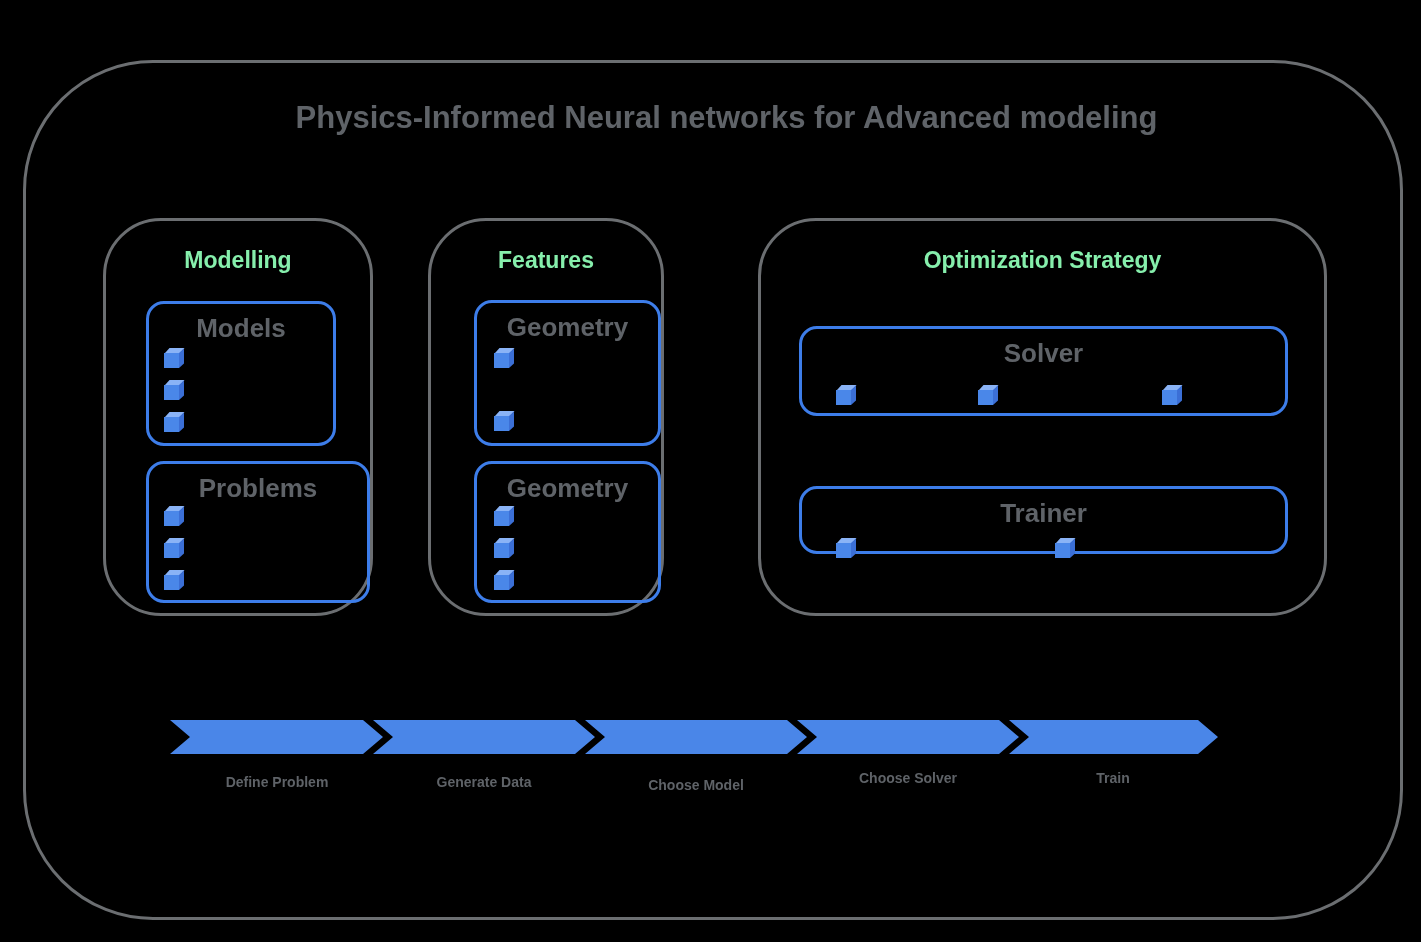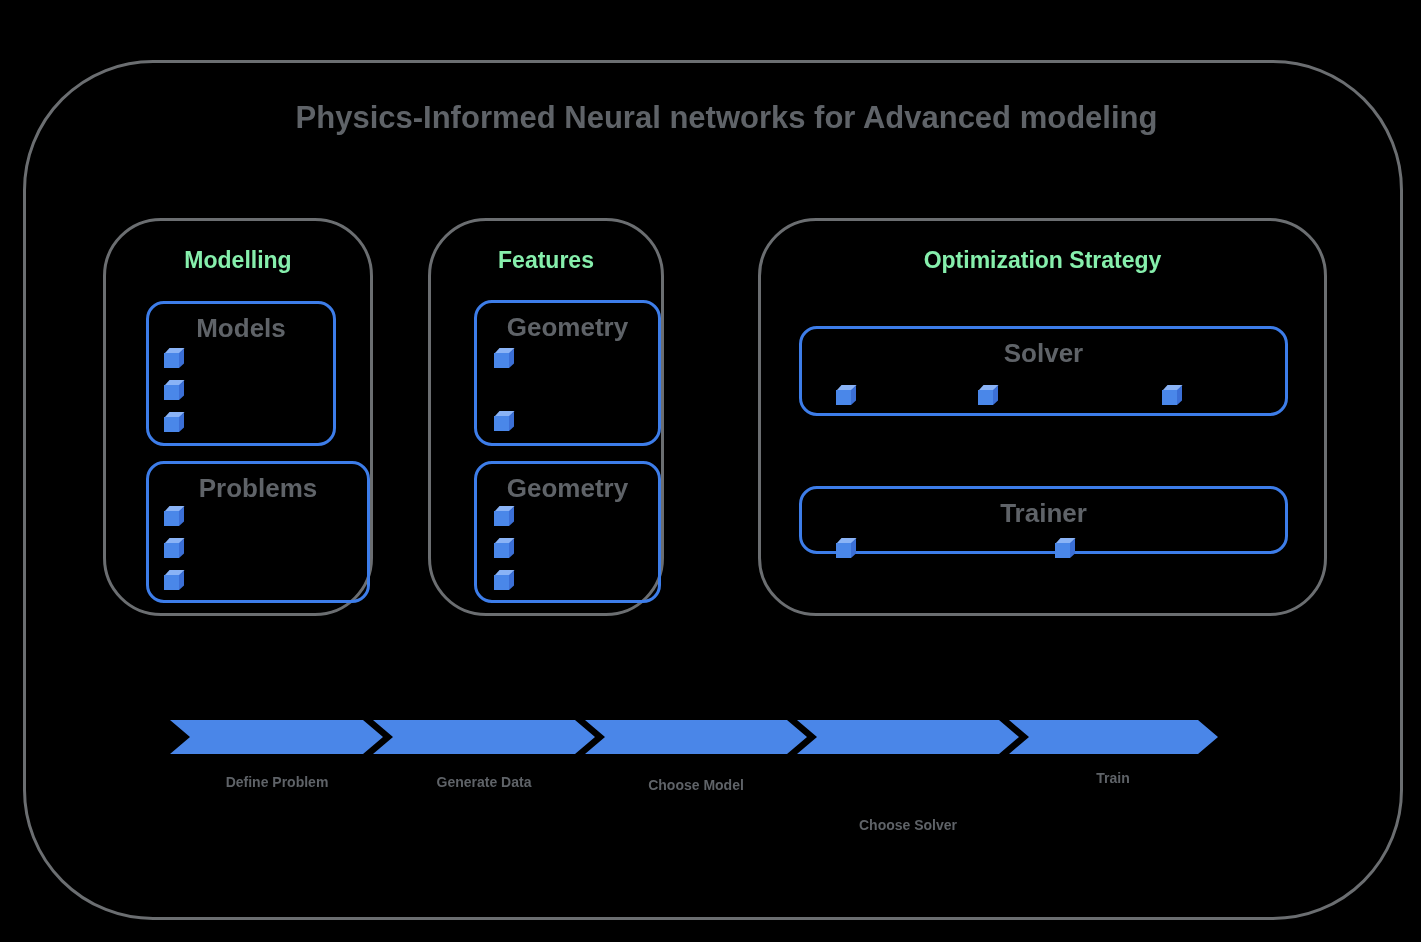--- a/index.html
+++ b/index.html
@@ -53,21 +53,21 @@
   .chev-1{left:170px;width:213px;}
   .chev-2{left:373px;width:222px;}
   .chev-3{left:585px;width:222px;}
   .chev-4{left:797px;width:222px;}
   .chev-5{left:1009px;width:209px;}
   .flow-label{position:absolute;transform:translateX(-50%);font-size:14px;font-weight:700;
               color:#5f6368;white-space:nowrap;}
   .fl-1{left:277px;top:774px;}
   .fl-2{left:484px;top:774px;}
   .fl-3{left:696px;top:777px;}
-  .fl-4{left:908px;top:770px;margin-top:47px;}
+  .fl-4{left:908px;top:770px;}
   .fl-5{left:1113px;top:770px;}
 </style>
 </head>
 <body>
 
 <div class="stage">
 
   <div class="outer-frame"></div>
 
   <div class="diagram-title">Physics-Informed Neural networks for Advanced modeling</div>

